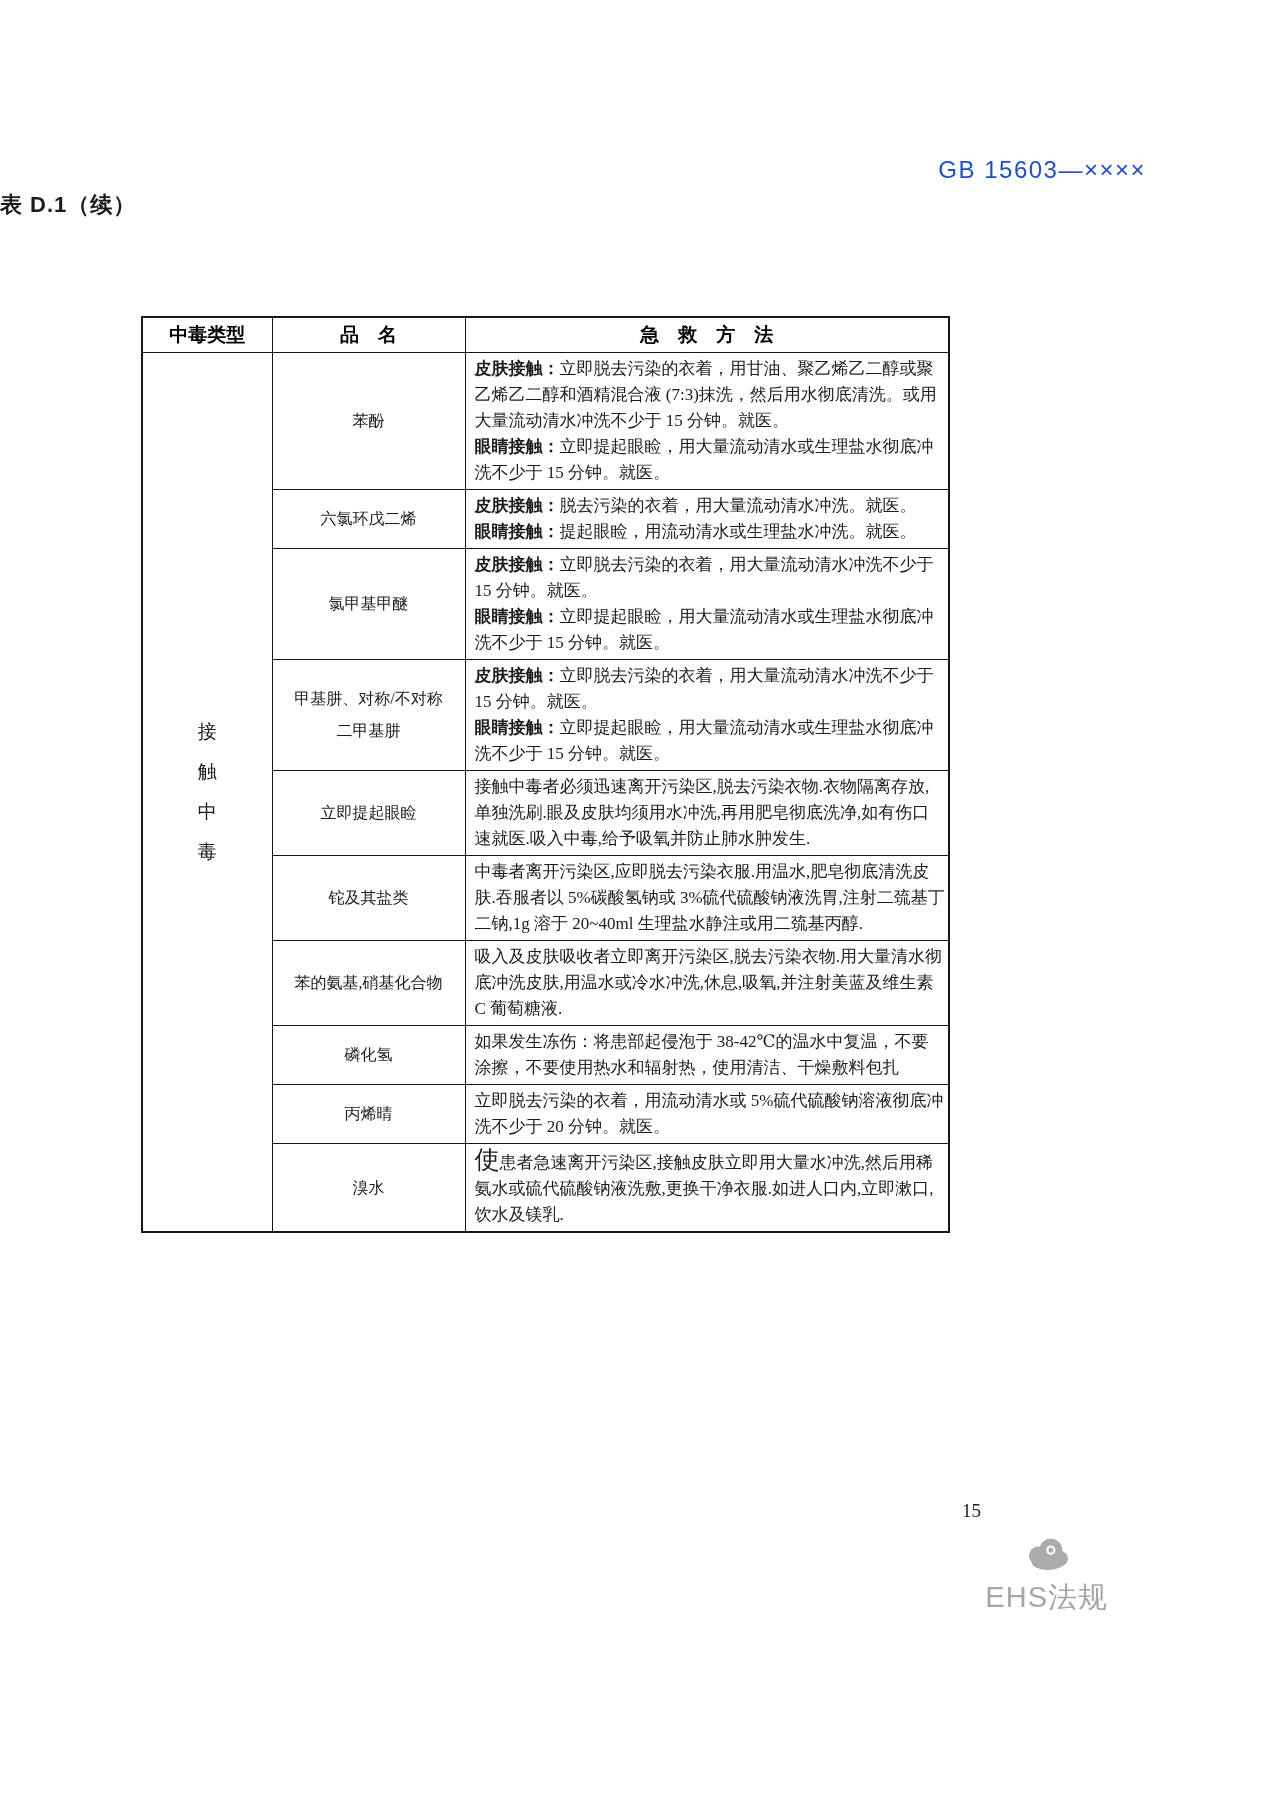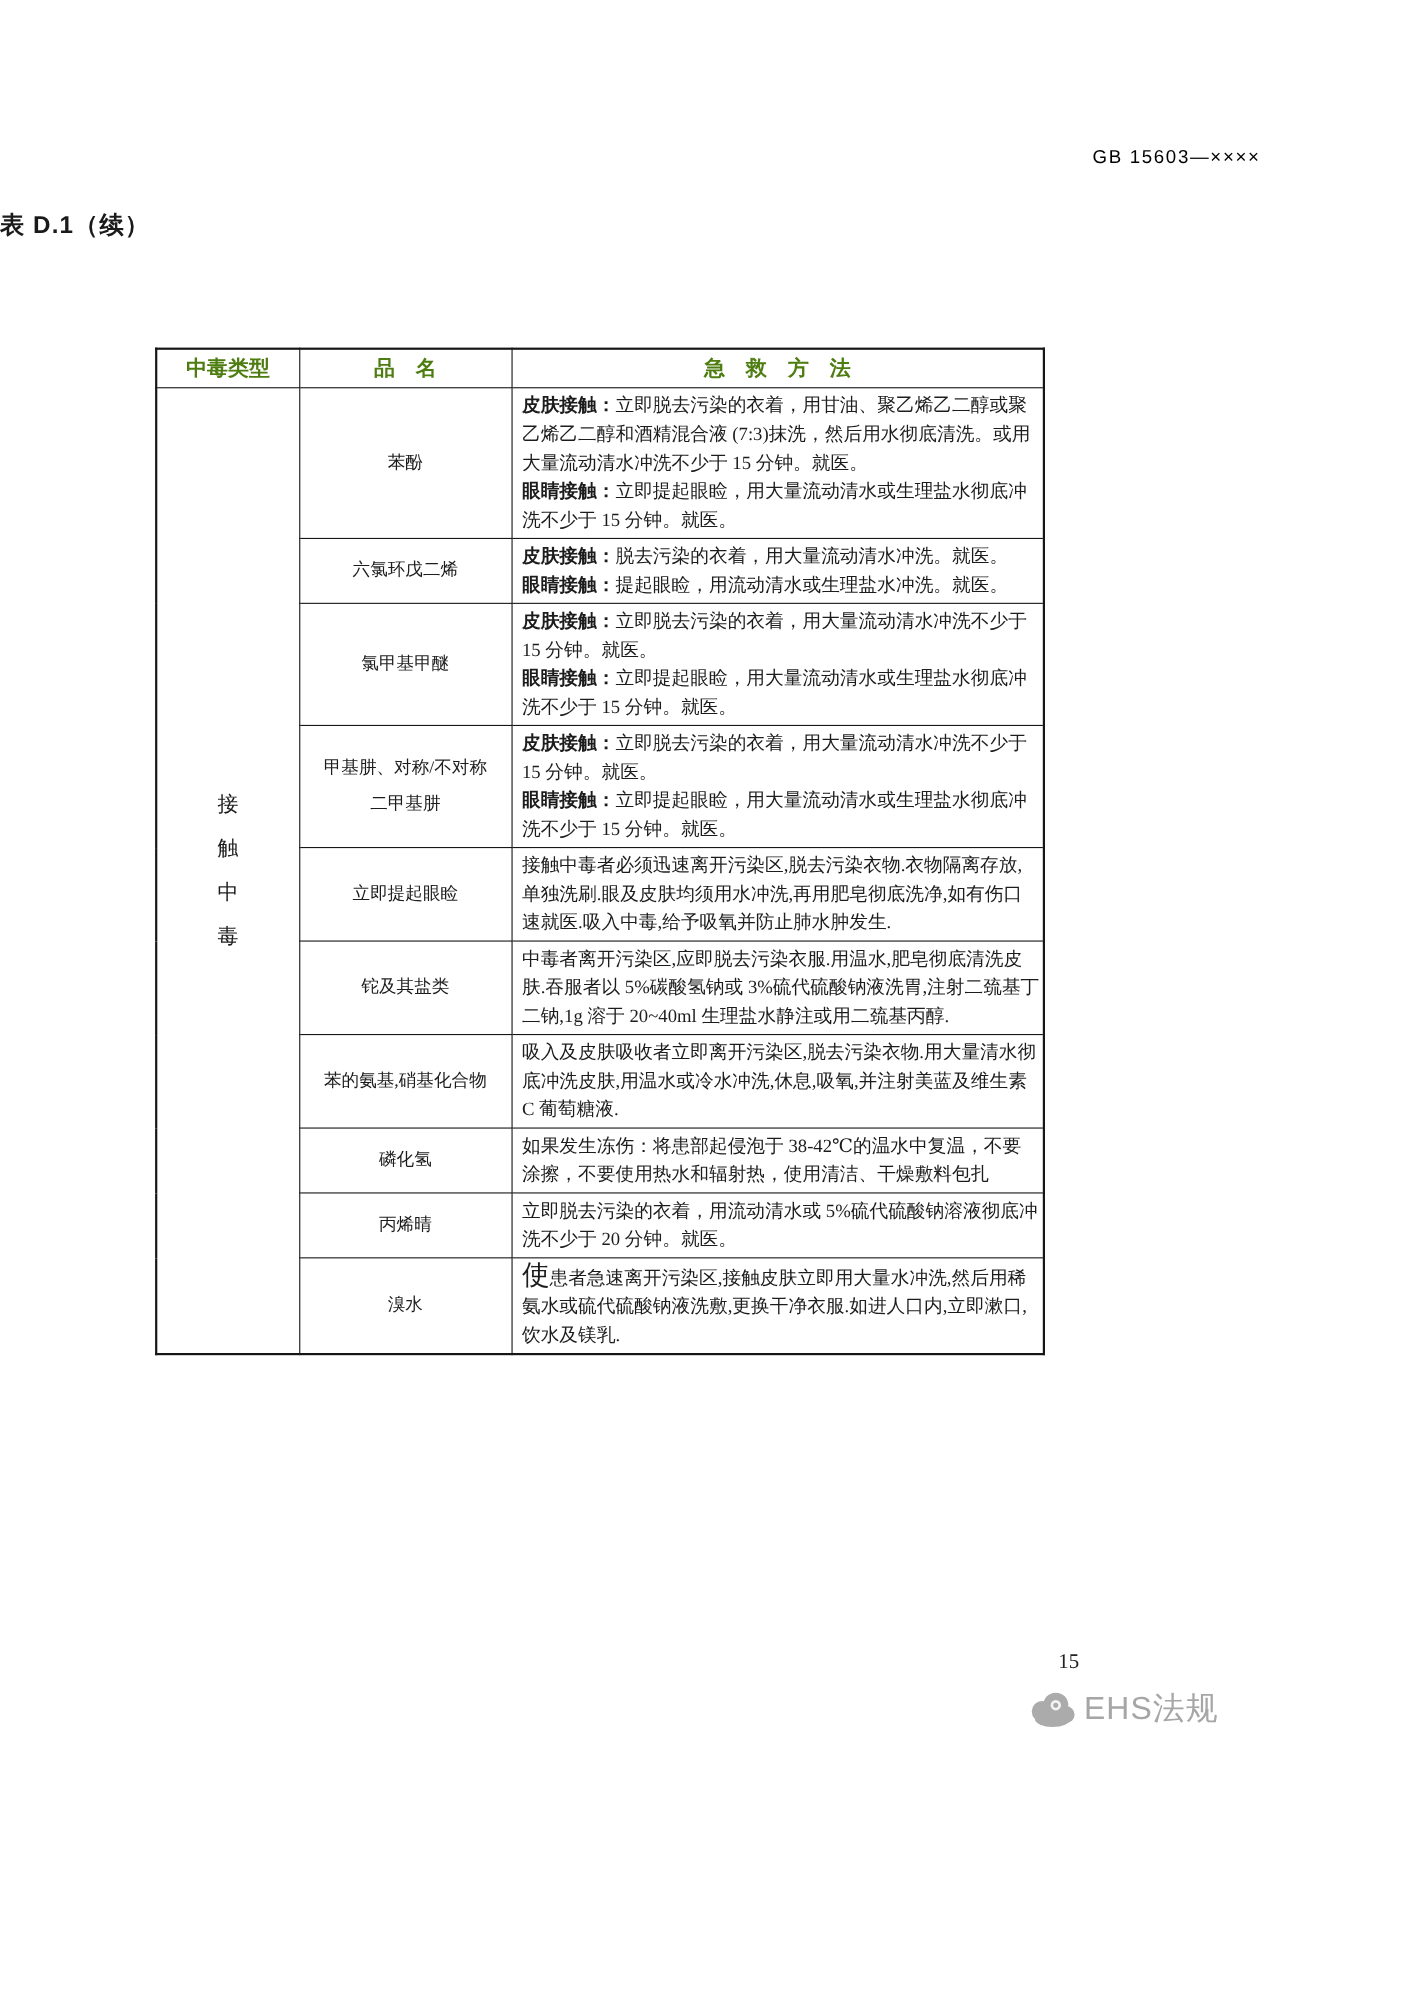--- a/index.html
+++ b/index.html
@@ -7,26 +7,26 @@
     position:relative;
     width:1280px;
     height:1810px;
     background:#ffffff;
     color:#1c1c1c;
     font-family:"Liberation Serif","DejaVu Serif",serif;
     overflow:hidden;
   }
   .doc-code {
     position:absolute;
-    top:133px;
+    top:156px;
     right:134px;
-    font-size:17px;
+    font-size:24px;
     letter-spacing:1.5px;
     font-family:"Liberation Sans","DejaVu Sans",sans-serif;
-    color:#000000;
+    color:#1d4ed8;
   }
   .table-title {
     position:absolute;
     top:190px;
     left:0;
     width:100%;
     text-align:left;
     font-size:22px;
     font-weight:bold;
     font-family:"Liberation Sans","DejaVu Sans",sans-serif;
@@ -46,21 +46,21 @@
     border:1.5px solid #161616;
   }
   th.col-head {
     height:34px;
     font-size:19px;
     font-weight:bold;
     font-family:"Liberation Sans","DejaVu Sans",sans-serif;
     text-align:center;
     vertical-align:middle;
     padding:0;
-    color:#4d7c0f;
+    color:#000000;
   }
   td.type-cell {
     text-align:center;
     vertical-align:middle;
     font-size:19px;
     color:#1c1c1c;
     padding:0;
   }
   td.type-cell div { line-height:40px; }
   td.name-cell {
@@ -87,21 +87,23 @@
     left:962px;
     top:1500px;
     font-size:19px;
     color:#222;
   }
   .footer-logo {
     position:absolute;
     top:1534px;
     right:172px;
     display:flex;
+    align-items:center;
     gap:6px;
+    flex-direction:column;
   }
   .footer-logo .logo-text {
     font-size:29px;
     font-family:"Liberation Sans","DejaVu Sans",sans-serif;
     color:#a6a6a6;
     letter-spacing:1px;
   }
   .footer-logo svg { display:block; }
 </style>
 </head>

